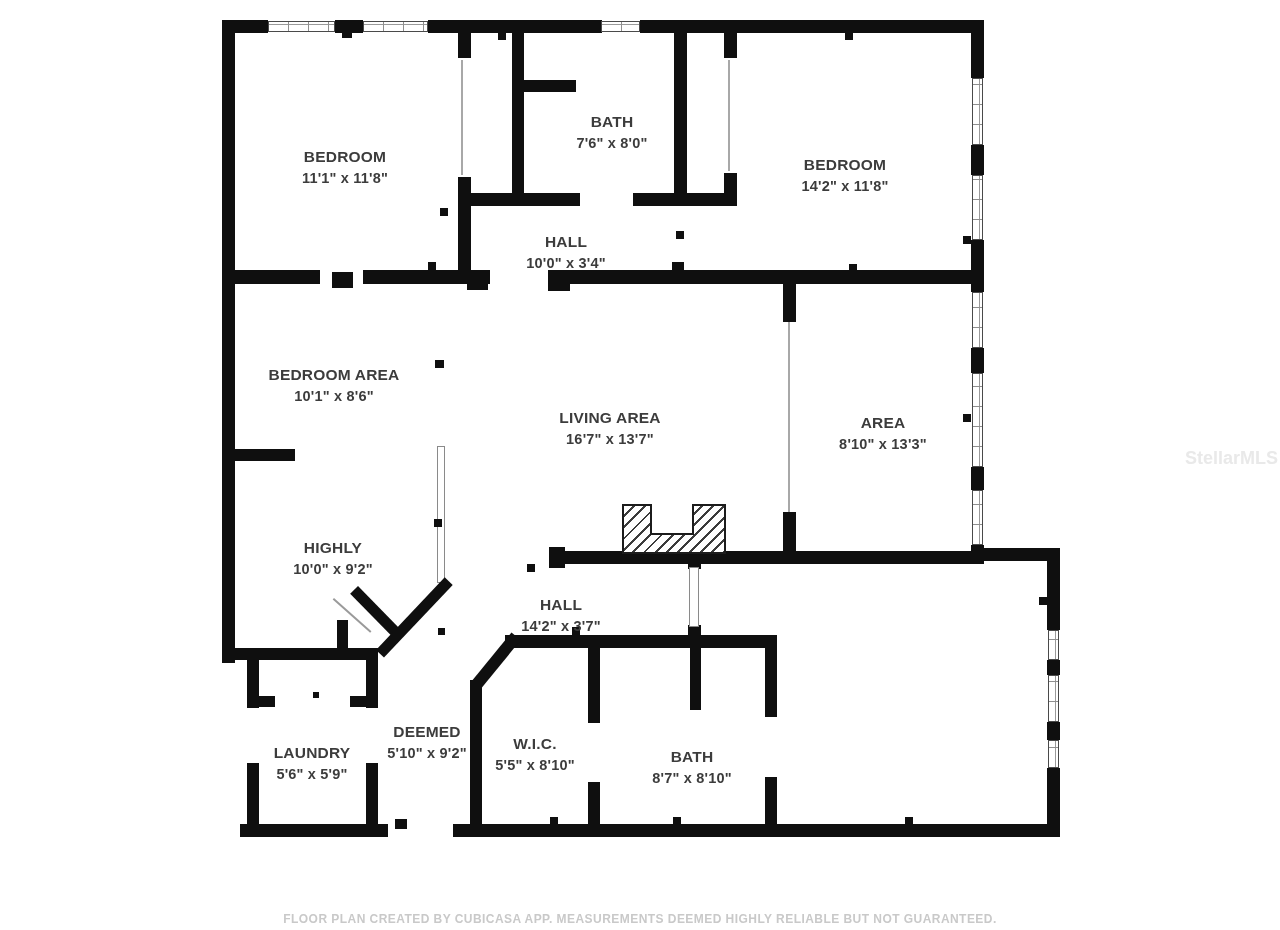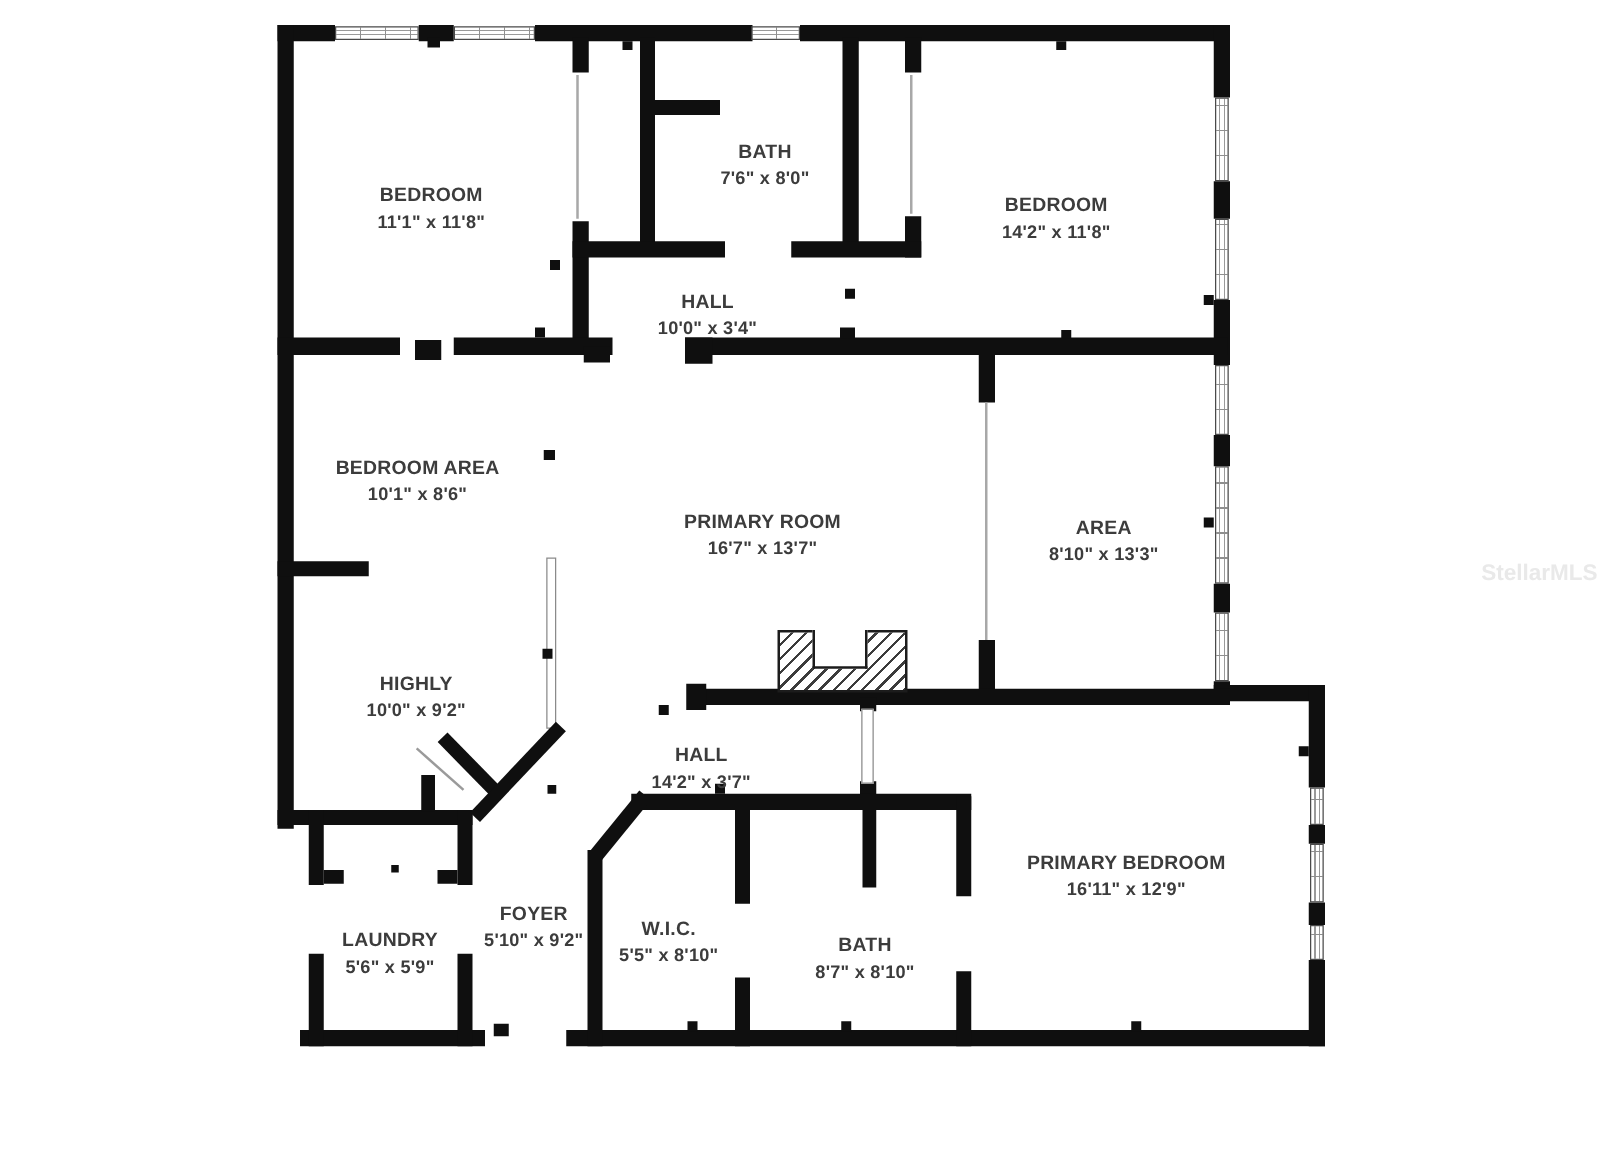--- a/index.html
+++ b/index.html
@@ -163,51 +163,48 @@
   </div>
   <div class="room-label" style="left:566px;top:232px">
     <div class="rn">HALL</div>
     <div class="rd">10'0" x 3'4"</div>
   </div>
   <div class="room-label" style="left:334px;top:365px">
     <div class="rn">BEDROOM AREA</div>
     <div class="rd">10'1" x 8'6"</div>
   </div>
   <div class="room-label" style="left:610px;top:408px">
-    <div class="rn">PRIMARY ROOM</div>
+    <div class="rn">LIVING AREA</div>
     <div class="rd">16'7" x 13'7"</div>
   </div>
   <div class="room-label" style="left:883px;top:413px">
     <div class="rn">AREA</div>
     <div class="rd">8'10" x 13'3"</div>
   </div>
   <div class="room-label" style="left:333px;top:538px">
     <div class="rn">HIGHLY</div>
     <div class="rd">10'0" x 9'2"</div>
   </div>
   <div class="room-label" style="left:561px;top:595px">
     <div class="rn">HALL</div>
     <div class="rd">14'2" x 3'7"</div>
   </div>
   <div class="room-label" style="left:427px;top:722px">
-    <div class="rn">FOYER</div>
+    <div class="rn">DEEMED</div>
     <div class="rd">5'10" x 9'2"</div>
   </div>
   <div class="room-label" style="left:535px;top:734px">
     <div class="rn">W.I.C.</div>
     <div class="rd">5'5" x 8'10"</div>
   </div>
   <div class="room-label" style="left:692px;top:747px">
     <div class="rn">BATH</div>
     <div class="rd">8'7" x 8'10"</div>
   </div>
-  <div class="room-label" style="left:901px;top:681px">
-    <div class="rn">PRIMARY BEDROOM</div>
-    <div class="rd">16'11" x 12'9"</div>
-  </div>
   <div class="room-label" style="left:312px;top:743px">
     <div class="rn">LAUNDRY</div>
     <div class="rd">5'6" x 5'9"</div>
   </div>
 
   <div class="watermark">StellarMLS</div>
+  <div class="footer">FLOOR PLAN CREATED BY CUBICASA APP. MEASUREMENTS DEEMED HIGHLY RELIABLE BUT NOT GUARANTEED.</div>
 
 </div>
 
 </body></html>

